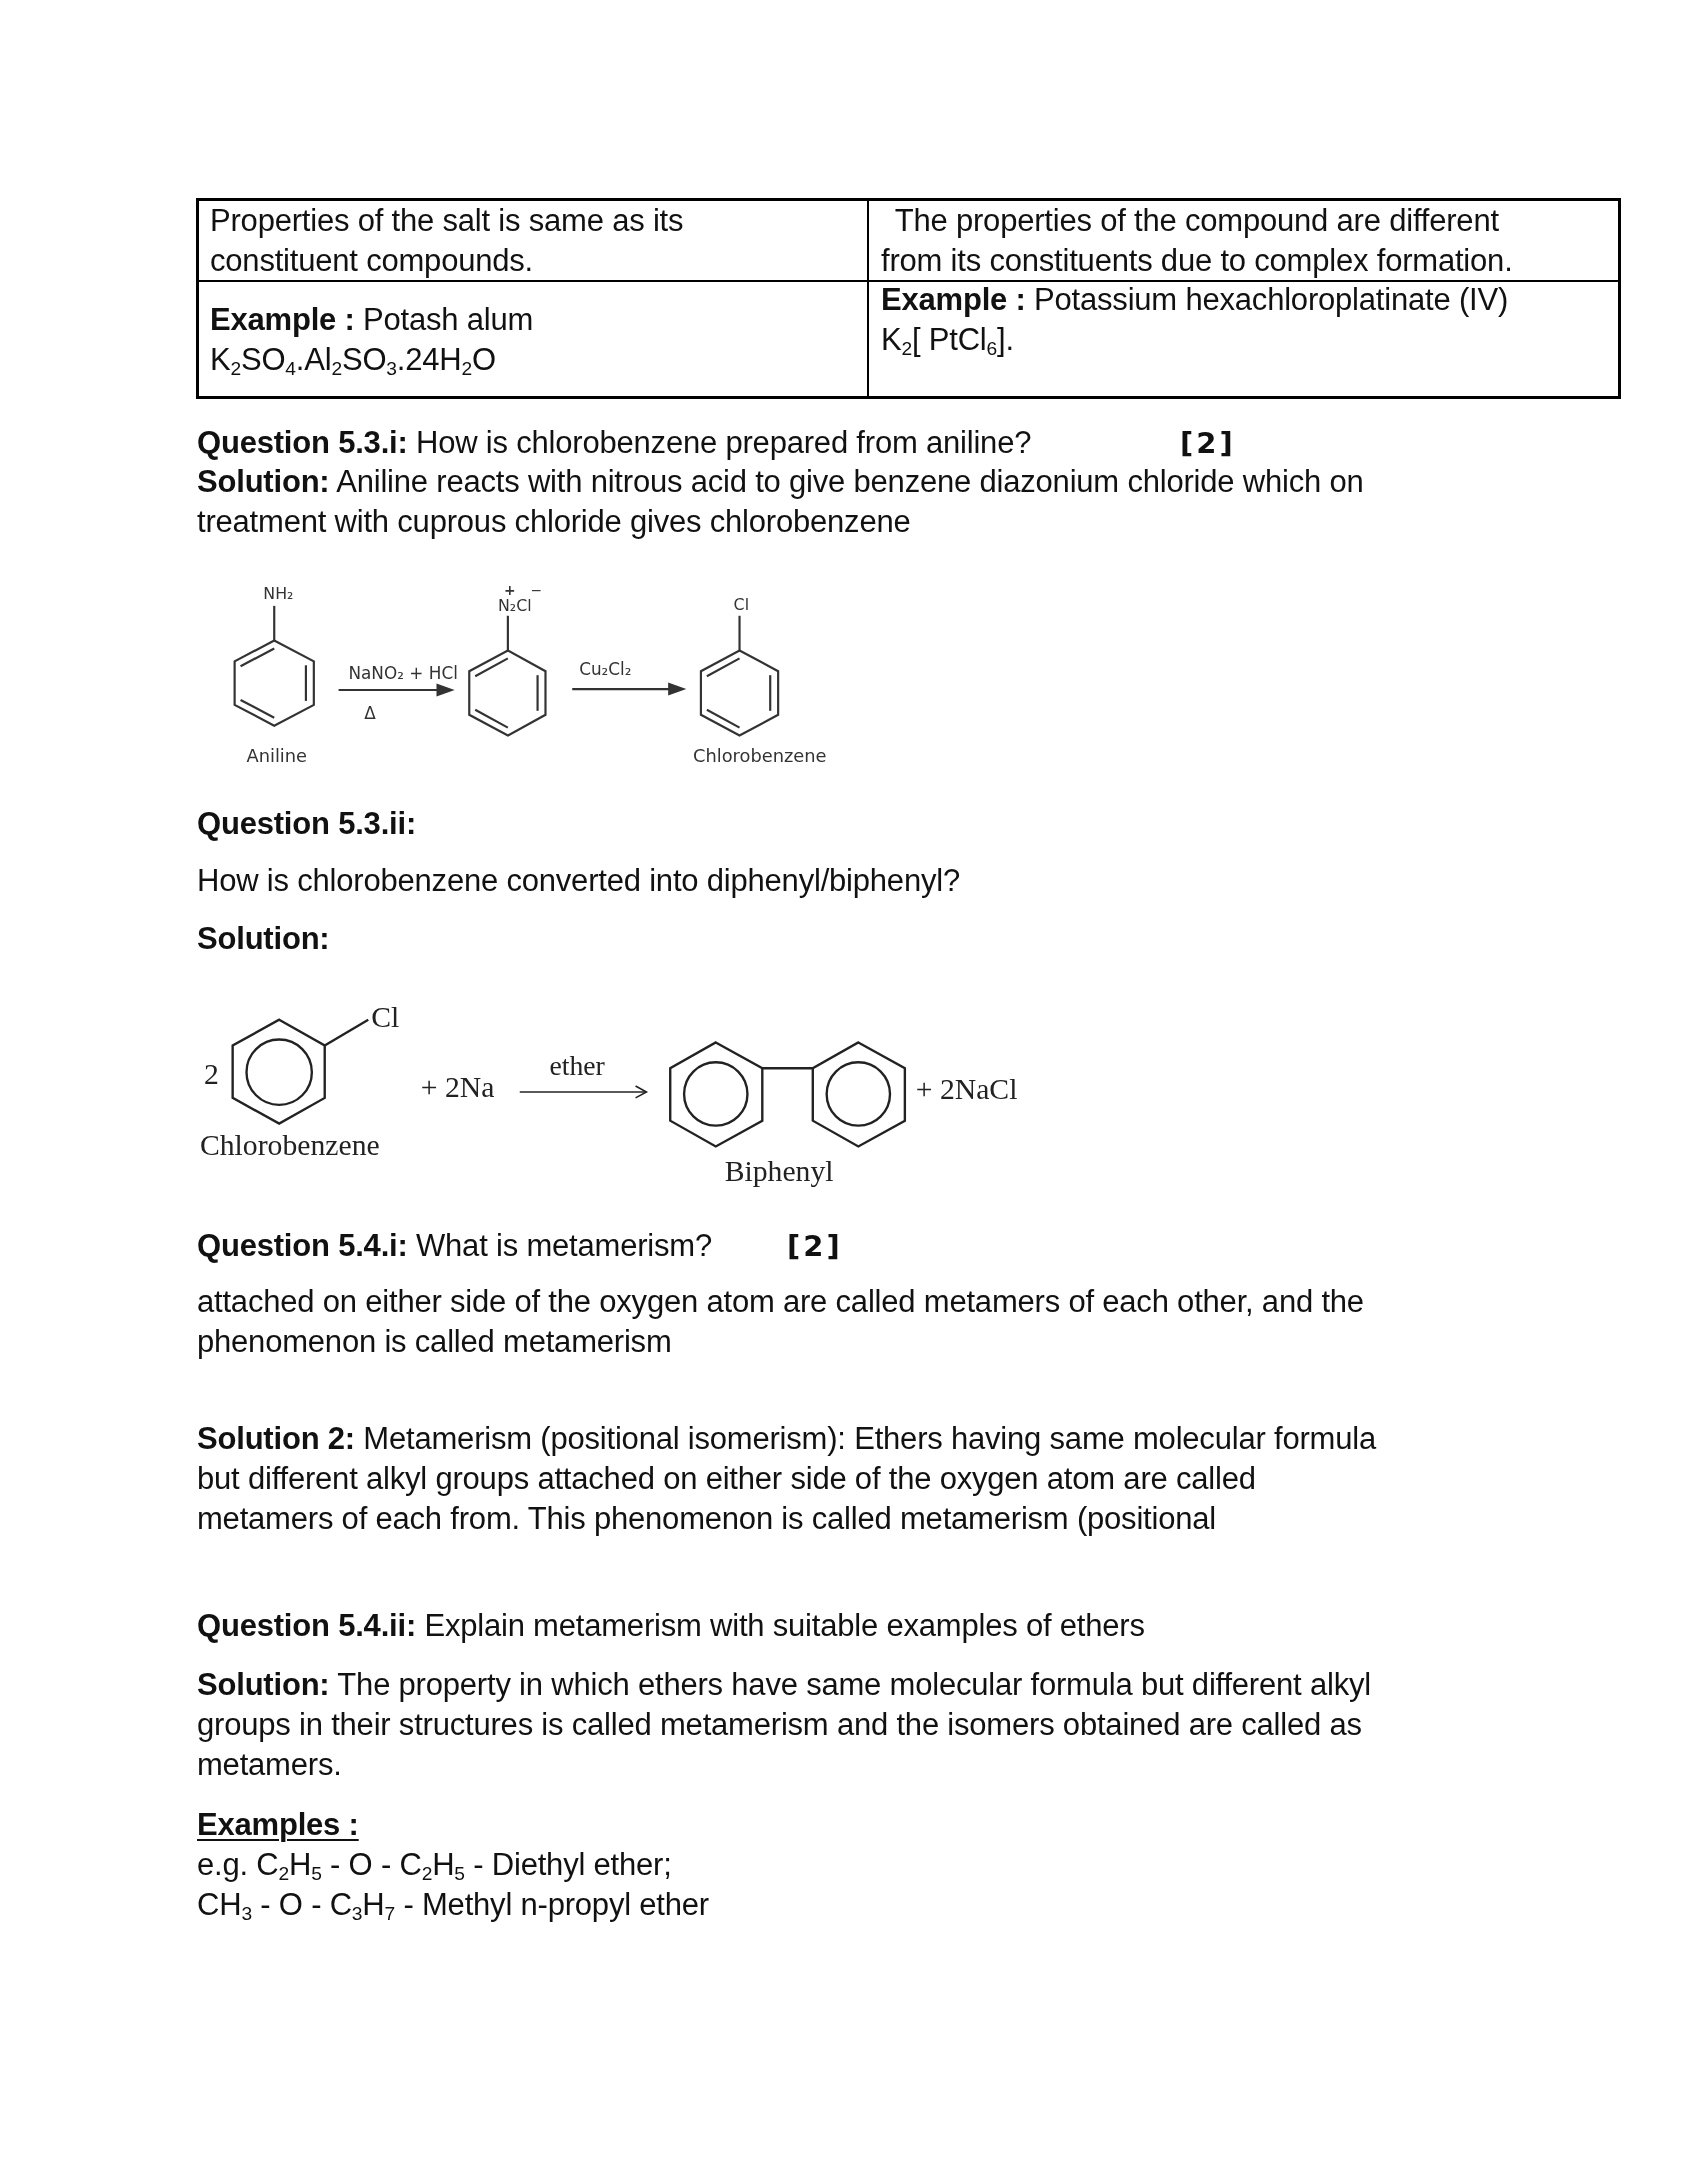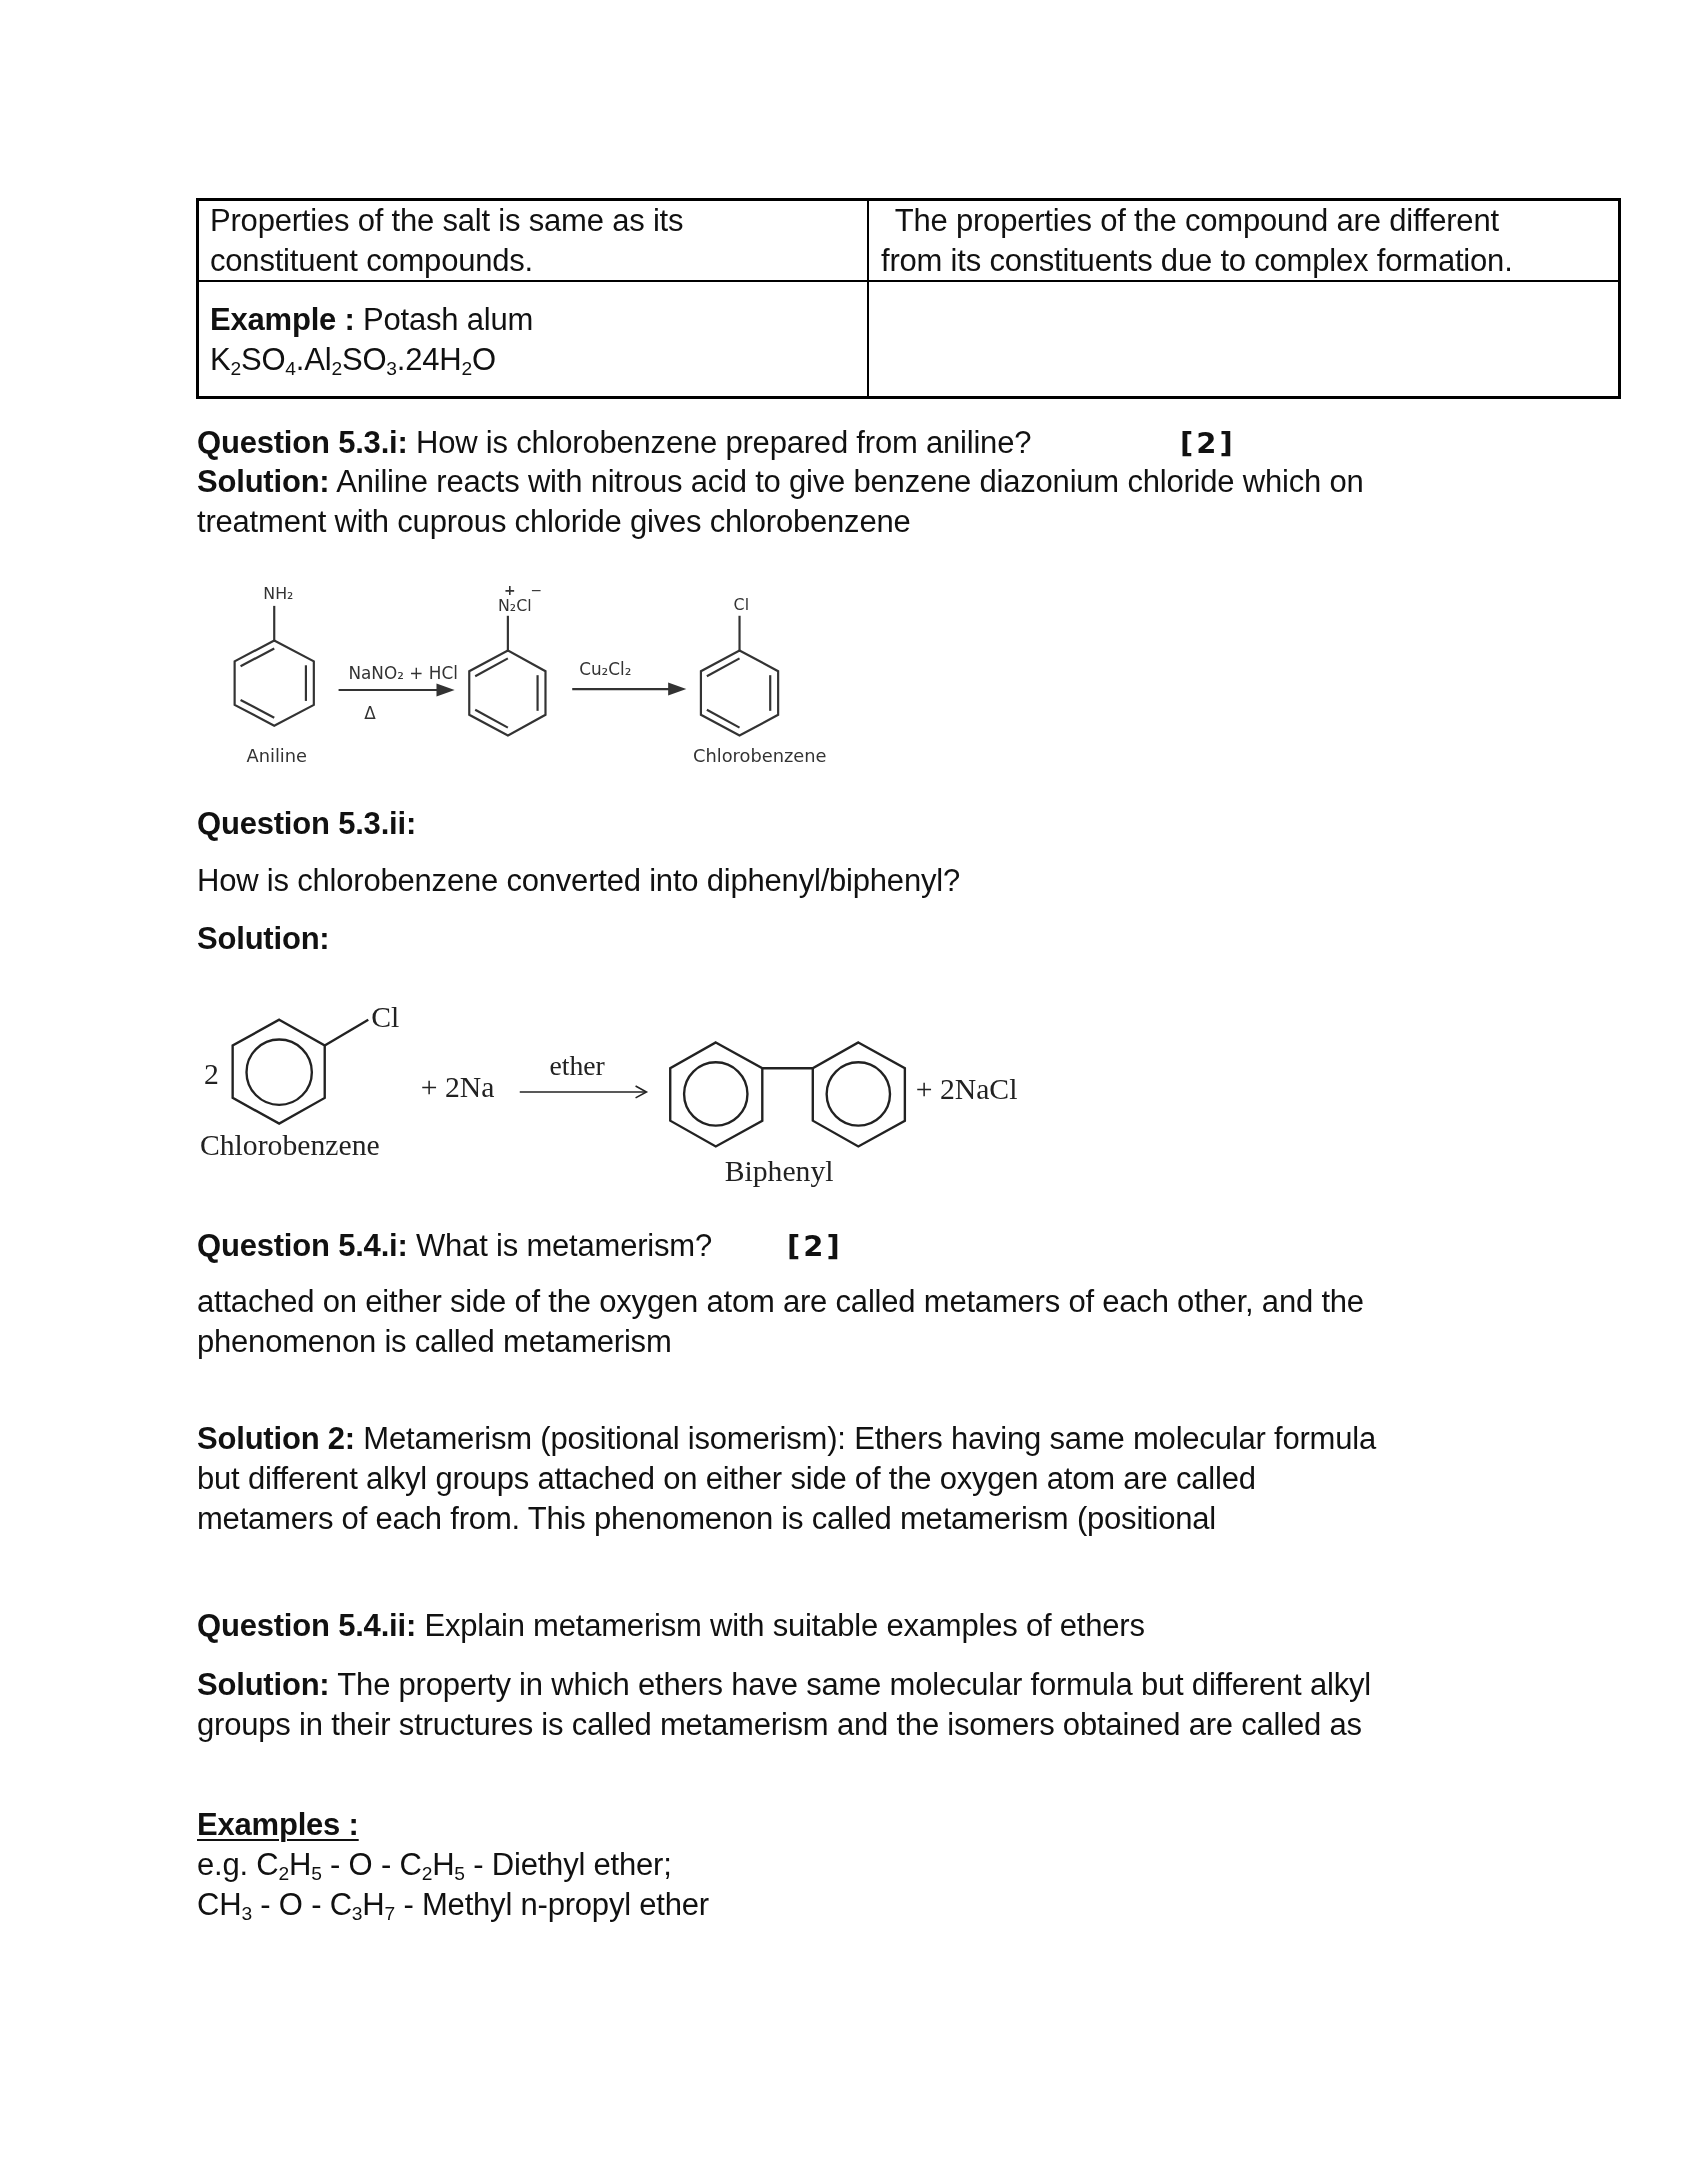--- a/index.html
+++ b/index.html
@@ -33,20 +33,24 @@
     <div>constituent compounds.</div>
   </div>
   <div class="cell" style="left:682px; top:0px;text-align:center;">
     <div>The properties of the compound are different</div>
     <div>from its constituents due to complex formation.</div>
   </div>
 
   <div class="cell" style="left:11px; top:99px;">
     <div><span class="b">Example :</span><span> Potash alum</span></div>
     <div><span>K</span><sub>2</sub><span>SO</span><sub>4</sub><span>.Al</span><sub>2</sub><span>SO</span><sub>3</sub><span>.24H</span><sub>2</sub><span>O</span></div>
+  </div>
+  <div class="cell" style="left:682px; top:79px;">
+    <div><span class="b">Example :</span><span> Potassium hexachloroplatinate (IV)</span></div>
+    <div><span>K</span><sub>2</sub><span>[ PtCl</span><sub>6</sub><span>].</span></div>
   </div>
 </div>
 
 <div class="line" style="top:423px;">
   <span class="b">Question 5.3.i:</span><span> How is chlorobenzene prepared from aniline?</span>
 </div>
 <div class="mark" style="left:1180px; top:423px;">[2]</div>
 
 <div class="line" style="top:462px;">
   <div><span class="b">Solution:</span><span> Aniline reacts with nitrous acid to give benzene diazonium chloride which on</span></div>
@@ -154,20 +158,21 @@
   <div>metamers of each from. This phenomenon is called metamerism (positional</div>
 </div>
 
 <div class="line" style="top:1606px;">
   <span class="b">Question 5.4.ii:</span><span> Explain metamerism with suitable examples of ethers</span>
 </div>
 
 <div class="line" style="top:1665px;">
   <div><span class="b">Solution:</span><span> The property in which ethers have same molecular formula but different alkyl</span></div>
   <div>groups in their structures is called metamerism and the isomers obtained are called as</div>
+  <div>metamers.</div>
 </div>
 
 <div class="line" style="top:1805px;">
   <div class="b u">Examples :</div>
   <div><span>e.g. C</span><sub>2</sub><span>H</span><sub>5</sub><span> - O - C</span><sub>2</sub><span>H</span><sub>5</sub><span> - Diethyl ether;</span></div>
   <div><span>CH</span><sub>3</sub><span> - O - C</span><sub>3</sub><span>H</span><sub>7</sub><span> - Methyl n-propyl ether</span></div>
 </div>
 
 
 </body></html>

